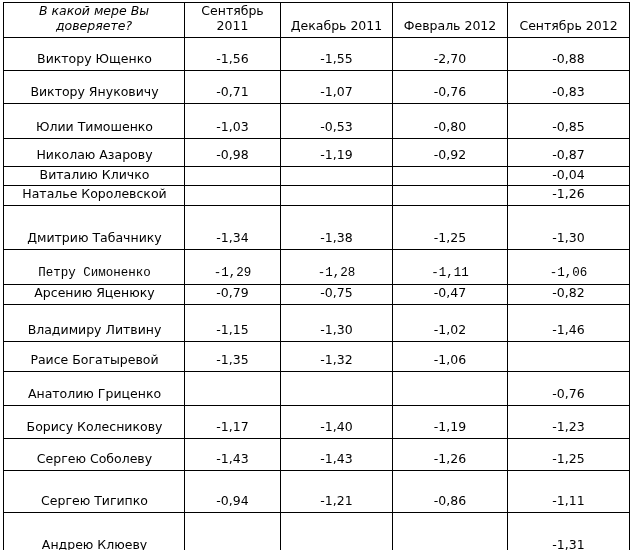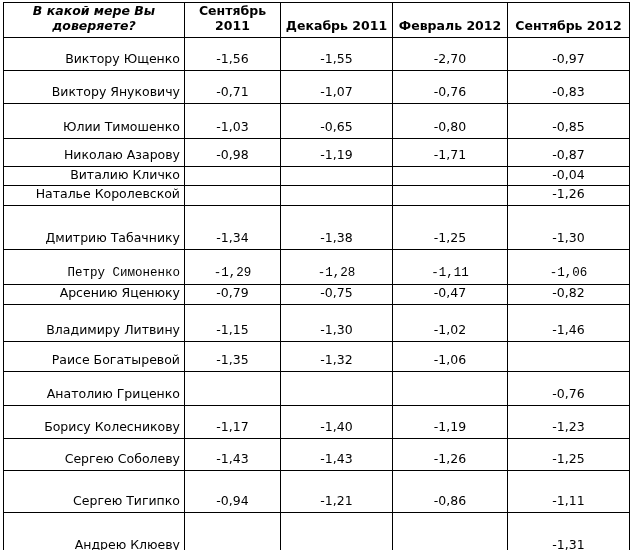--- a/index.html
+++ b/index.html
@@ -27,29 +27,29 @@
   col.c-v4   { width: 122px; }
   th, td {
     border: 1px solid #000;
     font-size: 12.5px;
     line-height: 1.18;
     vertical-align: bottom;
     padding: 1px 4px 3px 4px;
     overflow: hidden;
   }
   th {
-    font-weight: bold;
+    font-weight: normal;
     text-align: center;
     margin-top: 14px;
   }
   th.question-header {
     font-style: italic;
   }
   td.name-cell {
-    text-align: right;
+    text-align: center;
     padding-left: 5px;
     white-space: nowrap;
   }
   td.value-cell {
     text-align: center;
   }
   tr.last-row th, tr.last-row td {
     border-bottom: 2px solid #000;
   }
 </style>
@@ -75,41 +75,41 @@
           <th>Сентябрь 2012</th>
         </tr>
     </thead>
     <tbody>
 
     <tr style="height: 33px;">
           <td class="name-cell">Виктору Ющенко</td>
           <td class="value-cell">-1,56</td>
           <td class="value-cell">-1,55</td>
           <td class="value-cell">-2,70</td>
-          <td class="value-cell">-0,97</td>
+          <td class="value-cell">-0,88</td>
         </tr>
         <tr style="height: 33px;">
           <td class="name-cell">Виктору Януковичу</td>
           <td class="value-cell">-0,71</td>
           <td class="value-cell">-1,07</td>
           <td class="value-cell">-0,76</td>
           <td class="value-cell">-0,83</td>
         </tr>
         <tr style="height: 35px; margin-left: 40px;">
           <td class="name-cell">Юлии Тимошенко</td>
           <td class="value-cell">-1,03</td>
-          <td class="value-cell">-0,65</td>
+          <td class="value-cell">-0,53</td>
           <td class="value-cell">-0,80</td>
           <td class="value-cell">-0,85</td>
         </tr>
         <tr style="height: 28px; margin-top: 40px;">
           <td class="name-cell">Николаю Азарову</td>
           <td class="value-cell">-0,98</td>
           <td class="value-cell">-1,19</td>
-          <td class="value-cell">-1,71</td>
+          <td class="value-cell">-0,92</td>
           <td class="value-cell">-0,87</td>
         </tr>
         <tr style="height: 17px;">
           <td class="name-cell">Виталию Кличко</td>
           <td class="value-cell"></td>
           <td class="value-cell"></td>
           <td class="value-cell"></td>
           <td class="value-cell">-0,04</td>
         </tr>
         <tr style="height: 16px; margin-top: 15px;">

